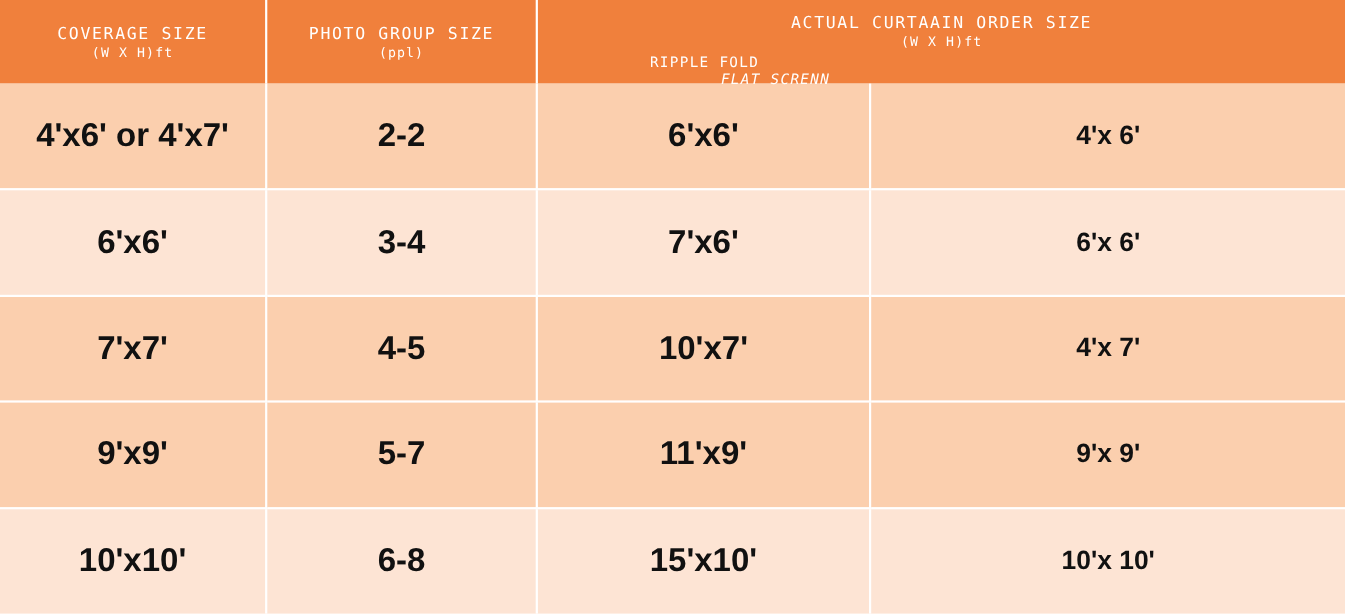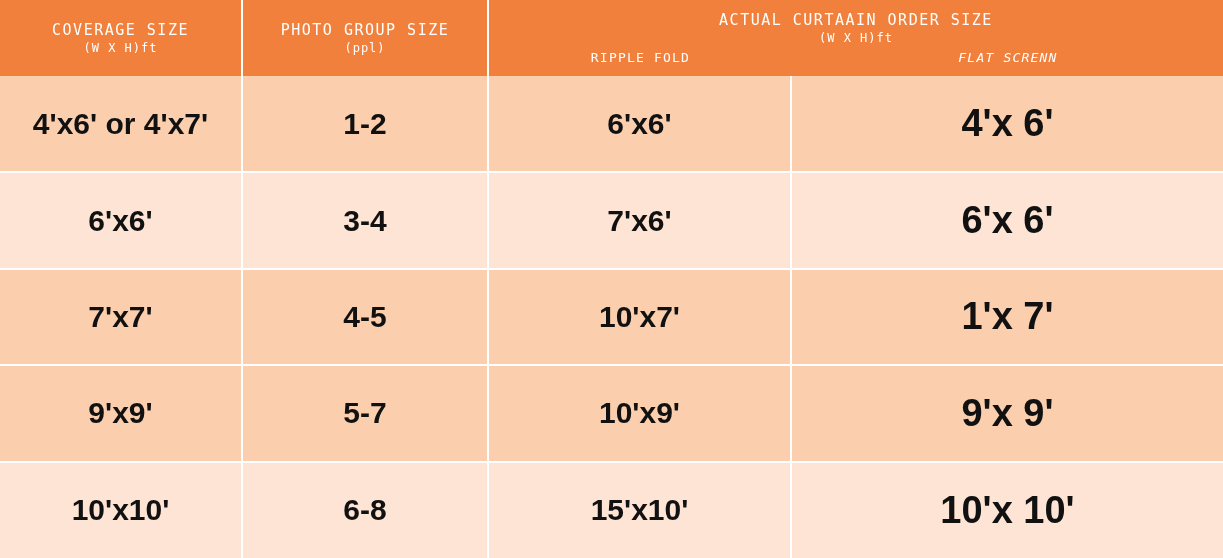--- a/index.html
+++ b/index.html
@@ -75,21 +75,21 @@
     letter-spacing: 1.5px;
   }
   .merged-title .sub {
     display: block;
     font-size: 12px;
     line-height: 16px;
     letter-spacing: 1px;
   }
   .merged-subs {
     display: flex;
-    flex-direction: row;
+    flex-direction: column;
     margin-top: 4px;
   }
   .merged-subs > div {
     flex: 0 0 auto;
     text-align: center;
     font-size: 13px;
     letter-spacing: 1.2px;
   }
   .sub-ripple { width: 303px; }
   .sub-flat { width: 432px; font-style: italic; }
@@ -108,21 +108,21 @@
   }
   tbody td:last-child { border-right: 0; }
   tbody tr:last-child td { border-bottom: 0; }
 
   tbody tr.row-dark td { background: #fbcfae; }
   tbody tr.row-light td { background: #fde4d4; }
 
   td.cell-coverage { font-size: 30px; }
   td.cell-group { font-size: 30px; }
   td.cell-ripple { font-size: 30px; }
-  td.cell-flat { font-size: 38px; }
+  td.cell-flat { font-size: 24px; }
 </style>
 </head>
 <body>
 
 <table id="size-table">
   <colgroup>
     <col class="c0">
       <col class="c1">
       <col class="c2">
       <col class="c3">
@@ -147,40 +147,40 @@
             <div class="sub-ripple">RIPPLE FOLD</div>
             <div class="sub-flat">FLAT SCRENN</div>
           </div>
         </div>
       </th>
     </tr>
   </thead>
   <tbody>
     <tr class="row-dark">
       <td class="cell-coverage">4'x6' or 4'x7'</td>
-      <td class="cell-group">1-2</td>
+      <td class="cell-group">2-2</td>
       <td class="cell-ripple">6'x6'</td>
       <td class="cell-flat">4'x 6'</td>
     </tr>
     <tr class="row-light">
       <td class="cell-coverage">6'x6'</td>
       <td class="cell-group">3-4</td>
       <td class="cell-ripple">7'x6'</td>
       <td class="cell-flat">6'x 6'</td>
     </tr>
     <tr class="row-dark">
       <td class="cell-coverage">7'x7'</td>
       <td class="cell-group">4-5</td>
       <td class="cell-ripple">10'x7'</td>
-      <td class="cell-flat">1'x 7'</td>
+      <td class="cell-flat">4'x 7'</td>
     </tr>
     <tr class="row-dark">
       <td class="cell-coverage">9'x9'</td>
       <td class="cell-group">5-7</td>
-      <td class="cell-ripple">10'x9'</td>
+      <td class="cell-ripple">11'x9'</td>
       <td class="cell-flat">9'x 9'</td>
     </tr>
     <tr class="row-light">
       <td class="cell-coverage">10'x10'</td>
       <td class="cell-group">6-8</td>
       <td class="cell-ripple">15'x10'</td>
       <td class="cell-flat">10'x 10'</td>
     </tr>
   </tbody>
 </table>

